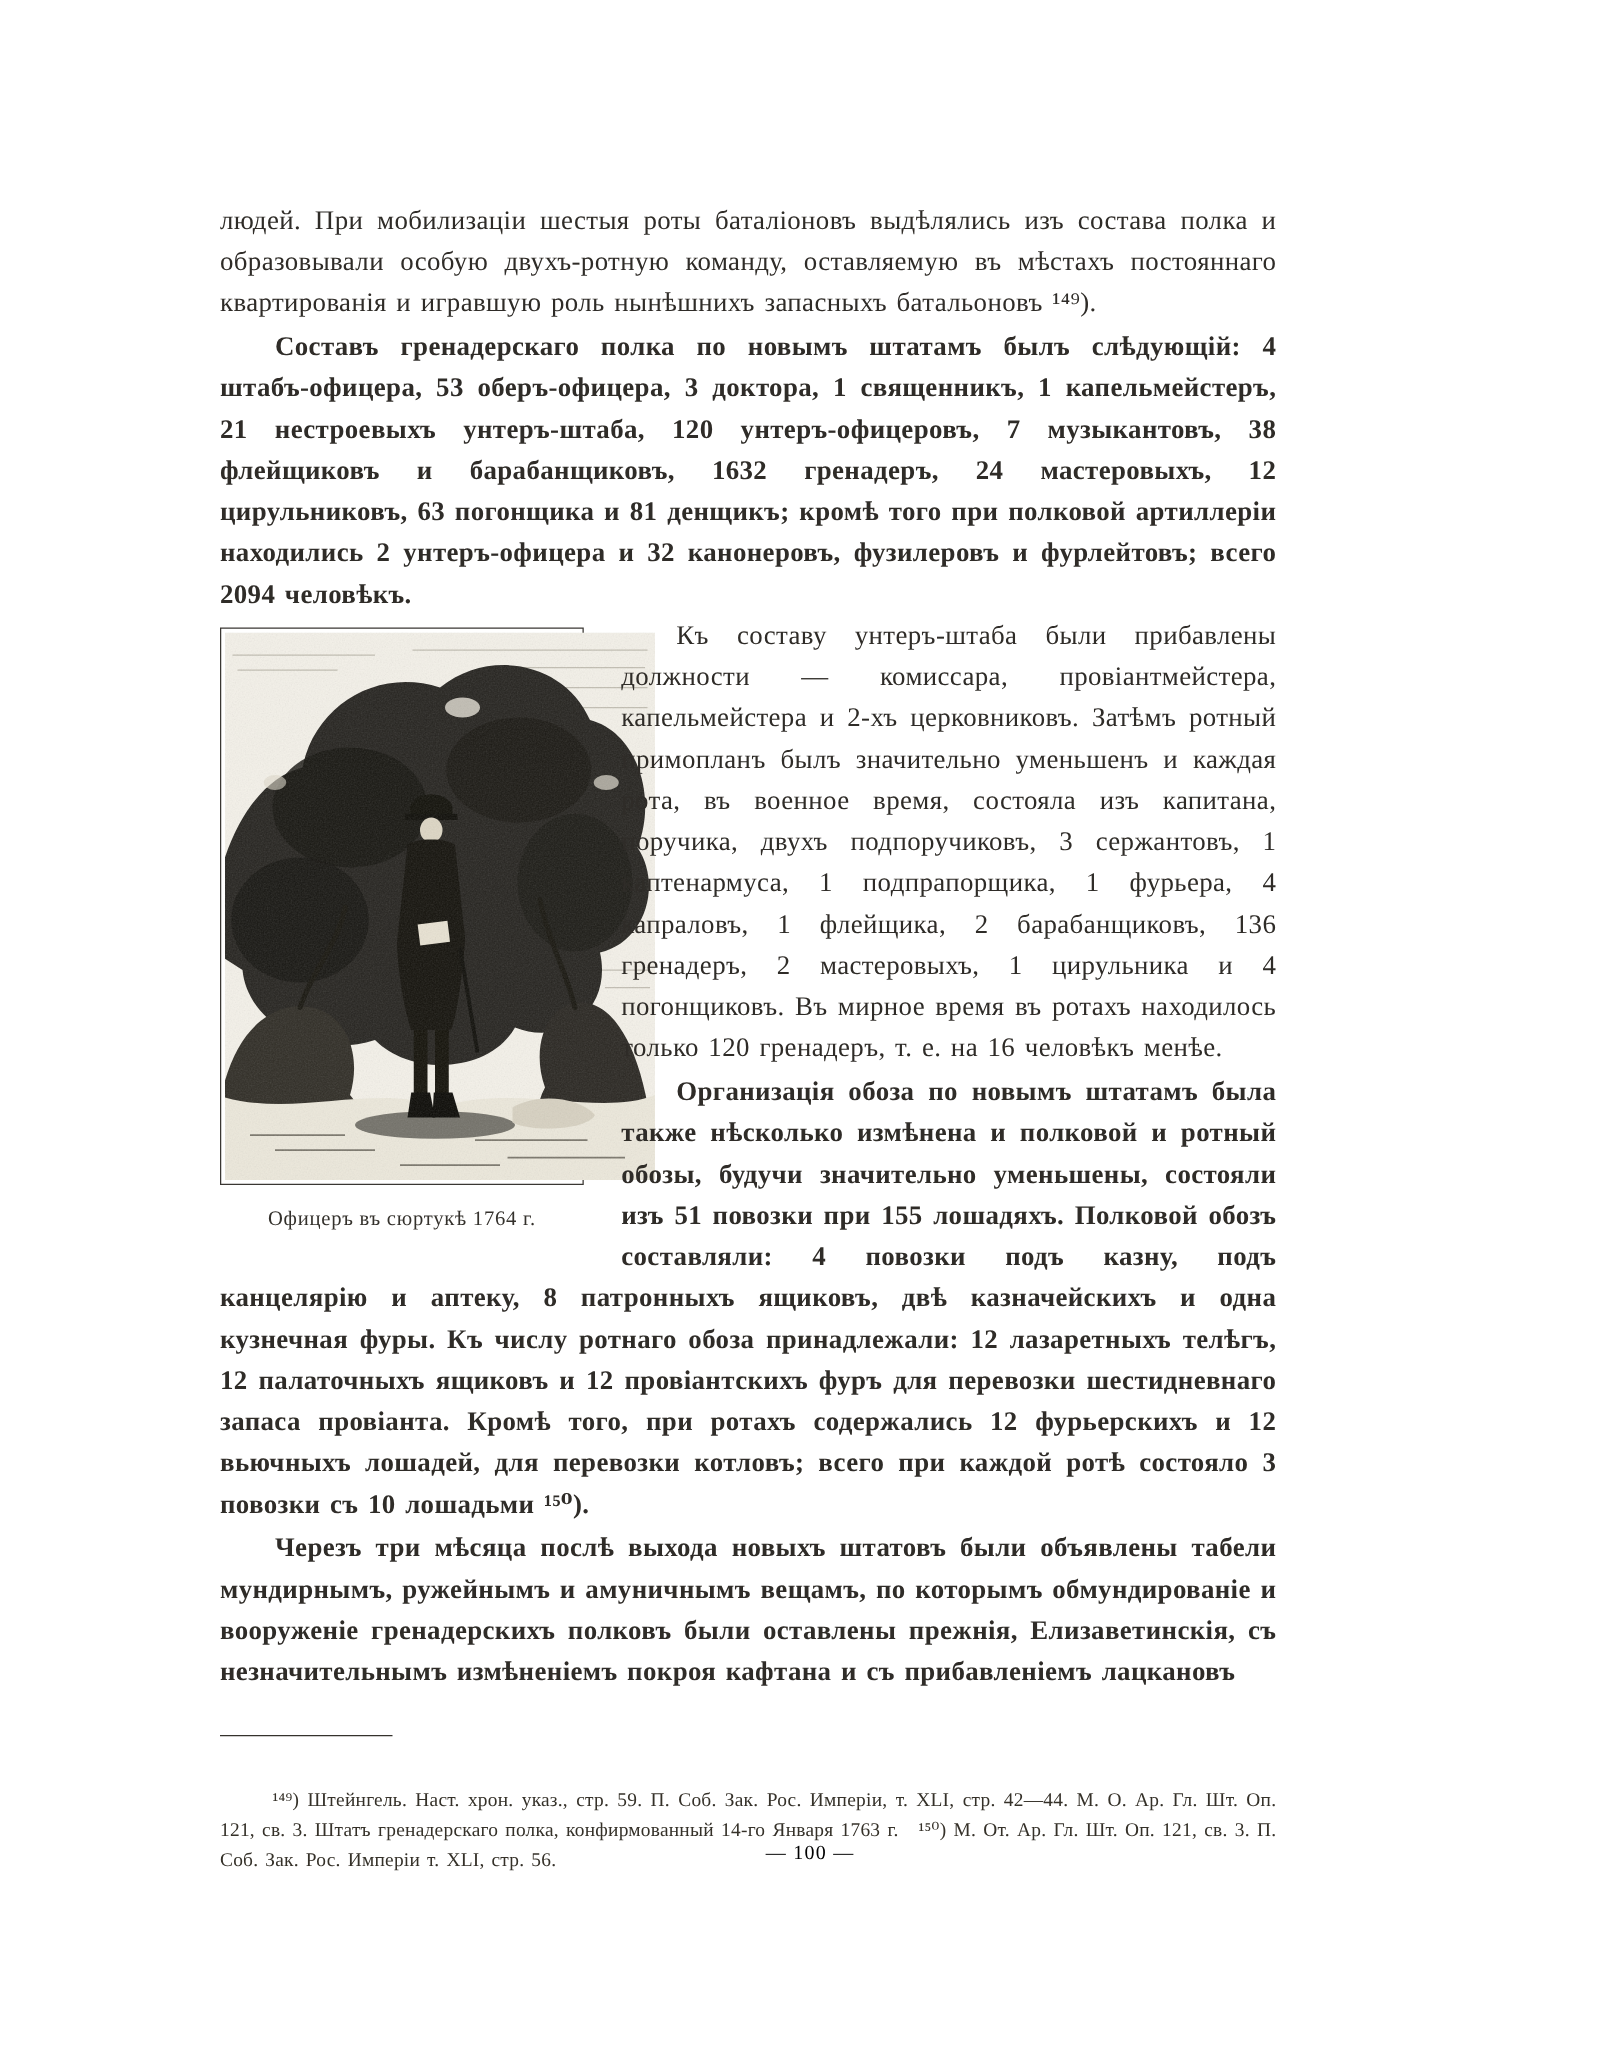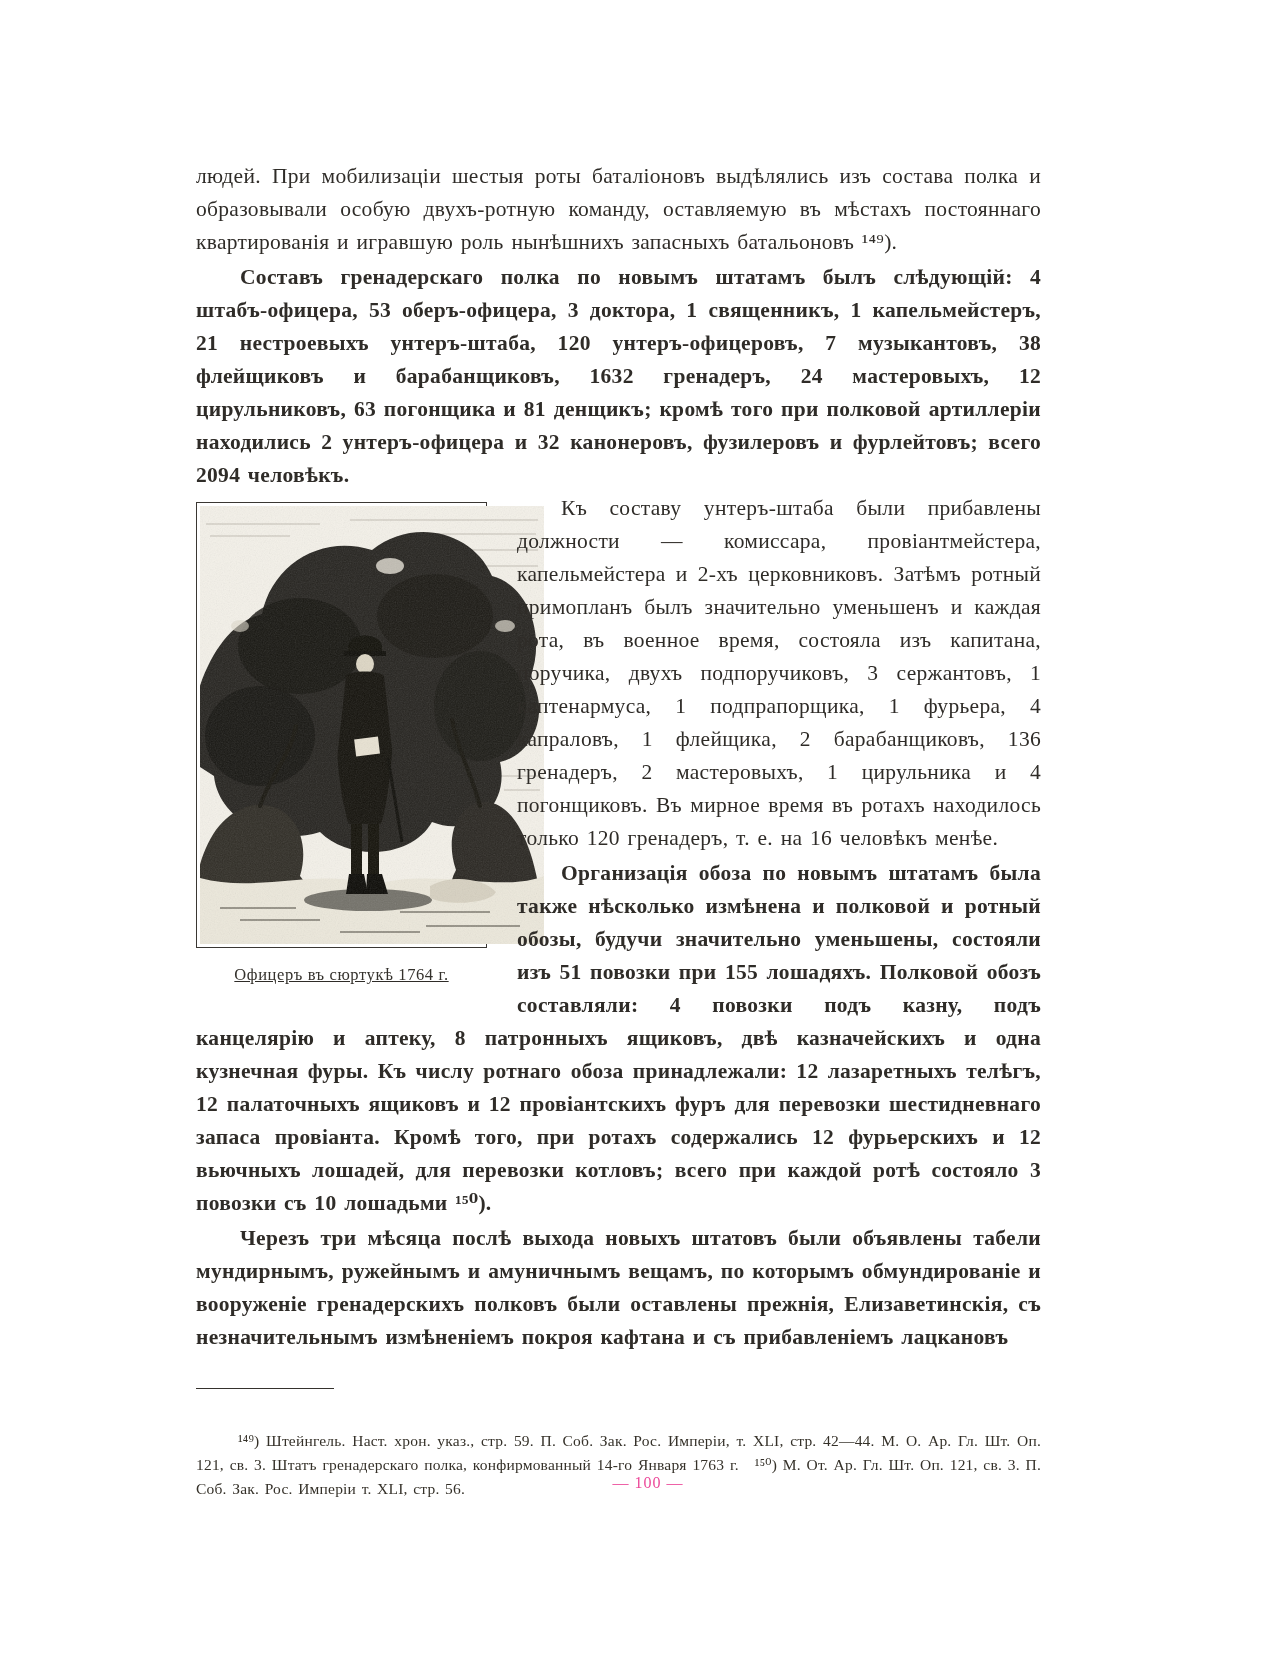--- a/index.html
+++ b/index.html
@@ -12,41 +12,40 @@
     height: 1656px;
     margin: 0 auto;
     background: #ffffff;
     color: #2f2c28;
     overflow: hidden;
   }
 
   .content {
     position: absolute;
     top: 160px;
-    left: 196px;
+    left: 176px;
     width: 845px;
   }
 
   .body-text {
     font-size: 21.5px;
     line-height: 33px;
     text-align: justify;
     letter-spacing: 0.3px;
     word-spacing: 2px;
     text-indent: 44px;
     color: #2f2c28;
   }
   .body-text.no-indent { text-indent: 0; }
   .body-text + .body-text { margin-top: 2px; font-weight: bold; }
 
   .figure-block {
     float: left;
     width: 291px;
     margin: 10px 30px 4px 0;
-    text-decoration: underline;
   }
   .figure-frame {
     border: 1px solid #3a3733;
     background: #ffffff;
     padding: 3px;
   }
   .figure-frame svg { display: block; width: 344px; height: 438px; }
 
   .figure-caption {
     margin-top: 16px;
@@ -89,21 +88,21 @@
   .footnotes span + span { margin-left: 16px; }
 
   .page-number {
     position: absolute;
     top: 1474px;
     left: 16px;
     right: 0;
     text-align: center;
     font-size: 16px;
     letter-spacing: 1px;
-    color: #ec4899;
+    color: #000000;
   }
 </style>
 </head>
 <body>
 
 <div class="sheet">
   <main class="content">
 
     <p class="body-text no-indent">людей. При мобилизаціи шестыя роты баталіоновъ выдѣлялись изъ состава полка и образовывали особую двухъ-ротную команду, оставляемую въ мѣстахъ постояннаго квартированія и игравшую роль нынѣшнихъ запасныхъ батальоновъ ¹⁴⁹).</p>
     <p class="body-text">Составъ гренадерскаго полка по новымъ штатамъ былъ слѣдующій: 4 штабъ-офицера, 53 оберъ-офицера, 3 доктора, 1 священникъ, 1 капельмейстеръ, 21 нестроевыхъ унтеръ-штаба, 120 унтеръ-офицеровъ, 7 музыкантовъ, 38 флейщиковъ и барабанщиковъ, 1632 гренадеръ, 24 мастеровыхъ, 12 цирульниковъ, 63 погонщика и 81 денщикъ; кромѣ того при полковой артиллеріи находились 2 унтеръ-офицера и 32 канонеровъ, фузилеровъ и фурлейтовъ; всего 2094 человѣкъ.</p>

